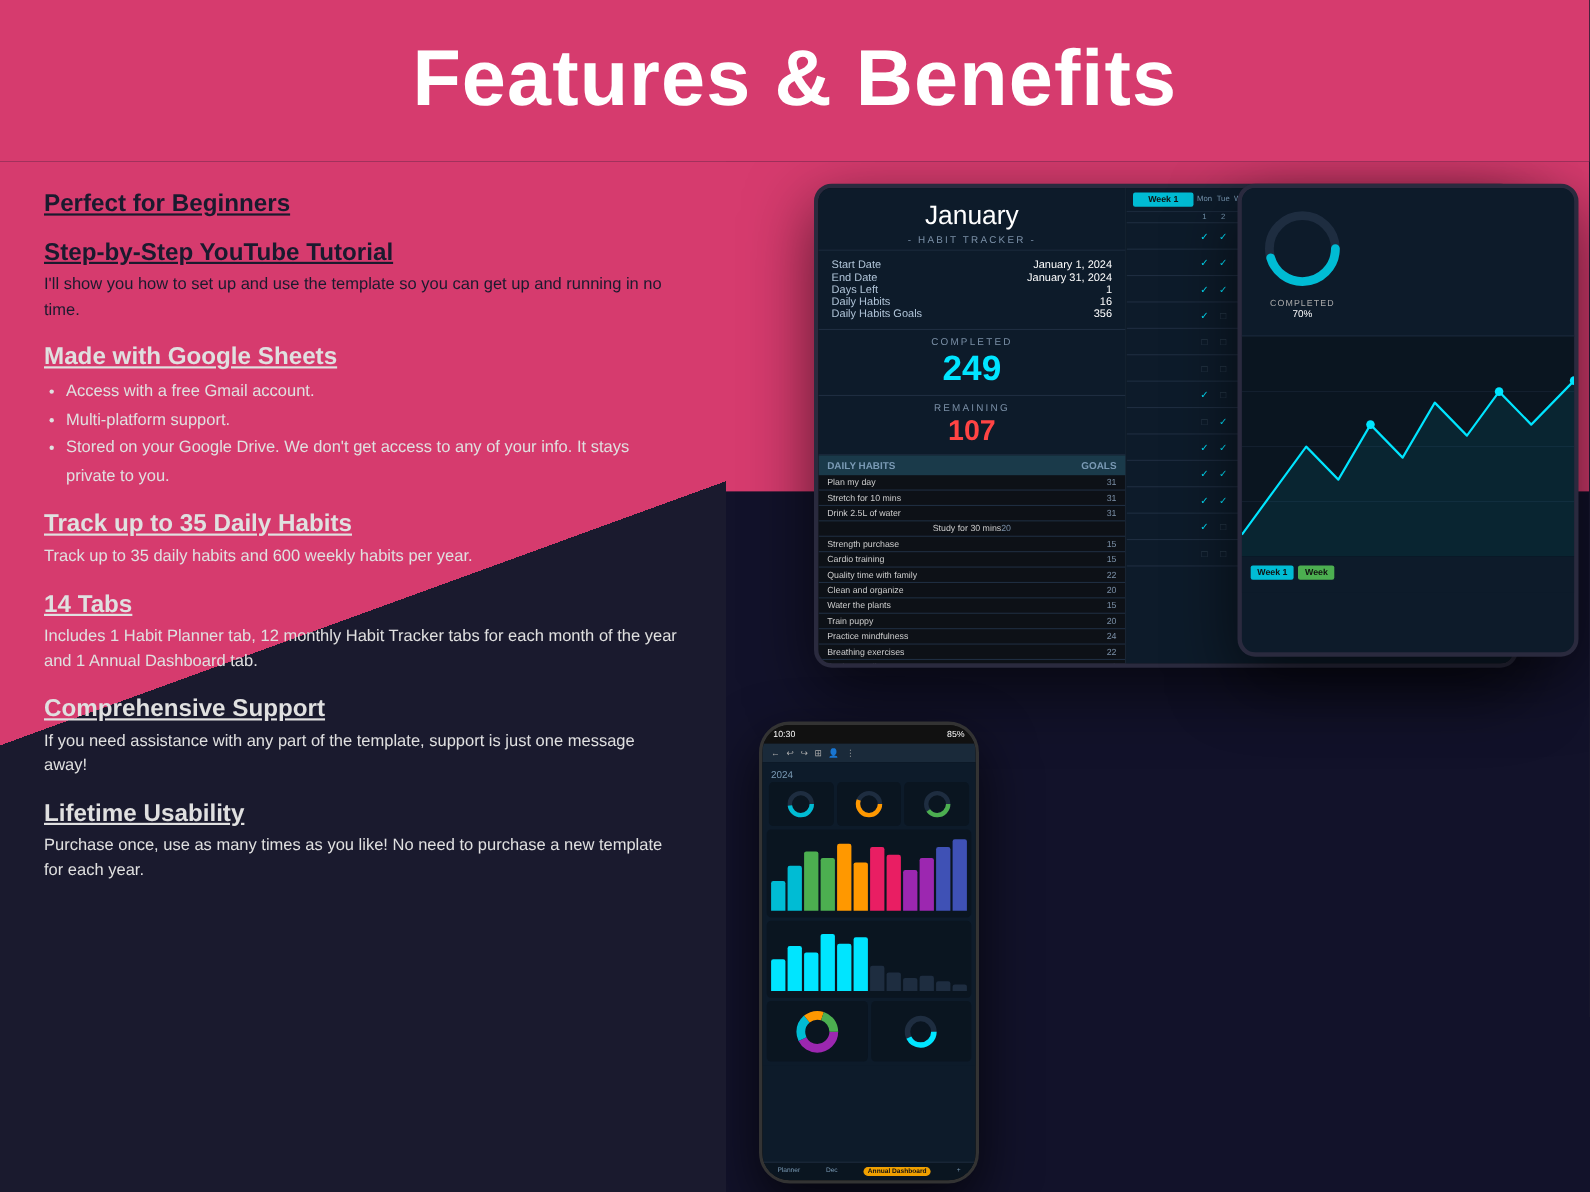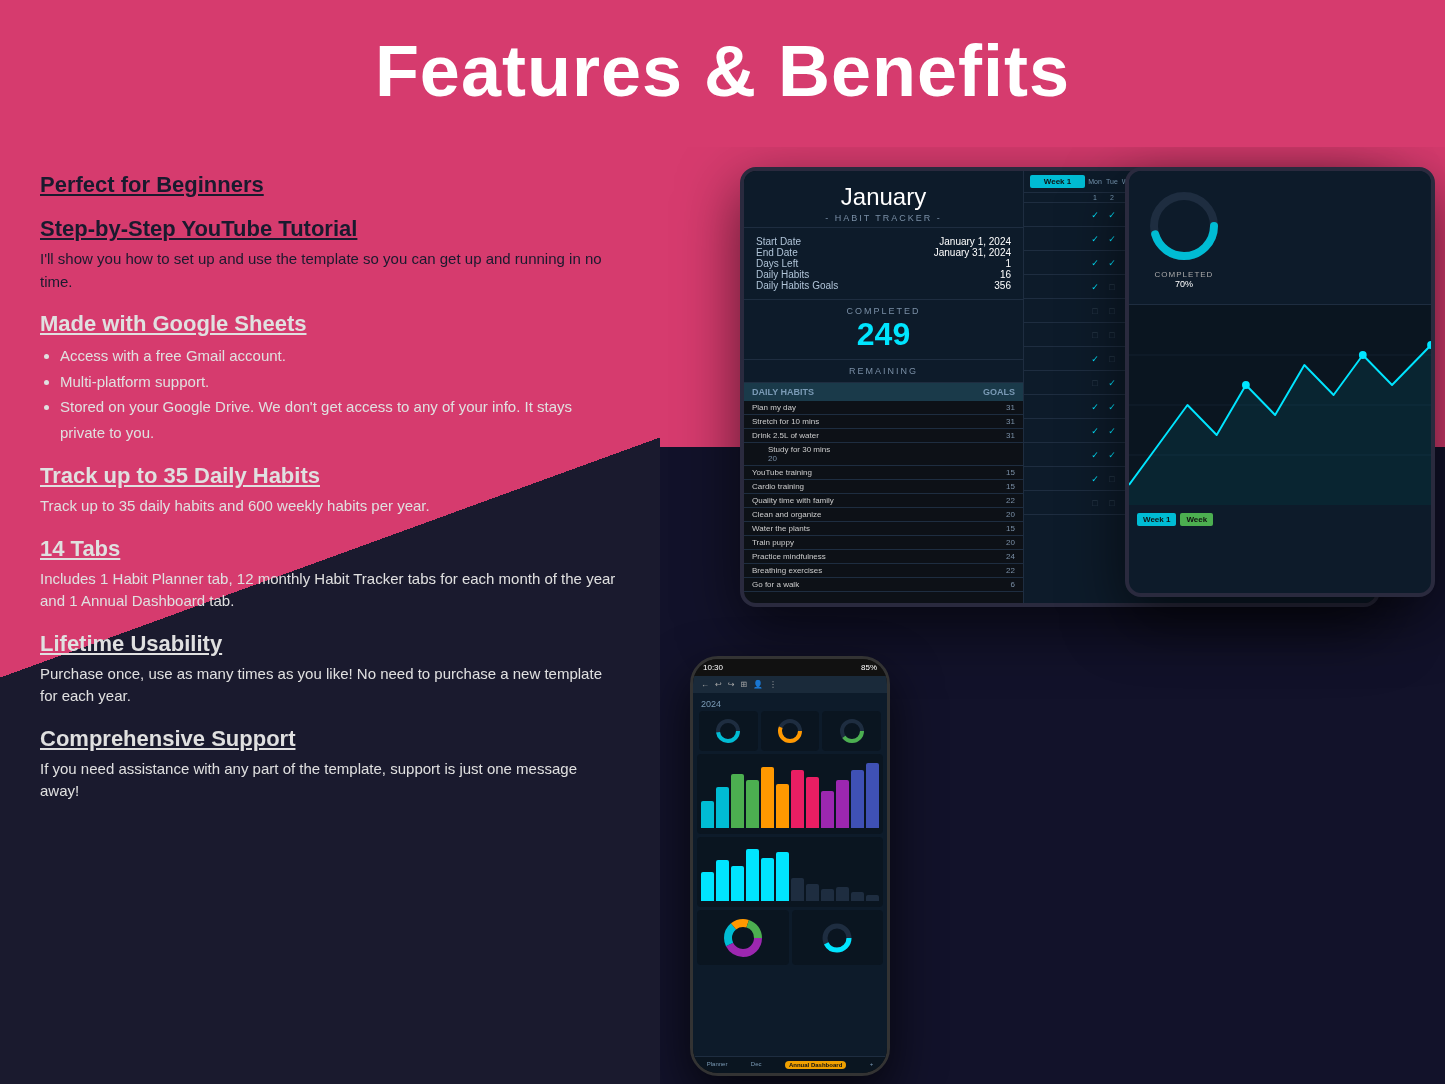--- a/index.html
+++ b/index.html
@@ -227,27 +227,27 @@
         <div class="feature-title">Track up to 35 Daily Habits</div>
         <div class="feature-desc">Track up to 35 daily habits and 600 weekly habits per year.</div>
       </div>
 
       <div class="feature-section dark">
         <div class="feature-title">14 Tabs</div>
         <div class="feature-desc">Includes 1 Habit Planner tab, 12 monthly Habit Tracker tabs for each month of the year and 1 Annual Dashboard tab.</div>
       </div>
 
       <div class="feature-section dark">
+        <div class="feature-title">Comprehensive Support</div>
+        <div class="feature-desc">If you need assistance with any part of the template, support is just one message away!</div>
+      </div>
+
+      <div class="feature-section dark">
         <div class="feature-title">Lifetime Usability</div>
         <div class="feature-desc">Purchase once, use as many times as you like! No need to purchase a new template for each year.</div>
-      </div>
-
-      <div class="feature-section dark">
-        <div class="feature-title">Comprehensive Support</div>
-        <div class="feature-desc">If you need assistance with any part of the template, support is just one message away!</div>
       </div>
 
     </div>
   </div>
 
   <div class="right-panel">
 
     <div class="right-panel-top"></div>
 
     <div class="tablet-mockup">
@@ -283,46 +283,47 @@
             </div>
           </div>
 
           <div style="background:#0d1b2a; padding:6px 8px; text-align:center; border-bottom:1px solid #1e2d40;">
             <div style="color:#7a8fa6; font-size:9px; letter-spacing:2px;">COMPLETED</div>
             <div style="color:#00e5ff; font-size:32px; font-weight:bold;">249</div>
           </div>
 
           <div style="background:#0d1b2a; padding:6px 8px; text-align:center; border-bottom:1px solid #1e2d40;">
             <div style="color:#7a8fa6; font-size:9px; letter-spacing:2px;">REMAINING</div>
+            <div style="color:#ff4444; font-size:26px; font-weight:bold;">107</div>
           </div>
 
           <div style="background:#1a3a4a; padding:4px 8px; display:flex; justify-content:space-between;">
             <span style="color:#7a9ab5; font-size:9px; font-weight:bold;">DAILY HABITS</span>
             <span style="color:#7a9ab5; font-size:9px; font-weight:bold;">GOALS</span>
           </div>
 
           <div style="overflow:hidden; flex:1;">
             <div style="display:flex; justify-content:space-between; padding:2px 8px; border-bottom:1px solid #1e2d40; font-size:8px;">
               <span style="color:#ccc;">Plan my day</span>
                 <span style="color:#7a8fa6;">31</span>
             </div>
             <div style="display:flex; justify-content:space-between; padding:2px 8px; border-bottom:1px solid #1e2d40; font-size:8px;">
               <span style="color:#ccc;">Stretch for 10 mins</span>
                 <span style="color:#7a8fa6;">31</span>
             </div>
             <div style="display:flex; justify-content:space-between; padding:2px 8px; border-bottom:1px solid #1e2d40; font-size:8px;">
               <span style="color:#ccc;">Drink 2.5L of water</span>
                 <span style="color:#7a8fa6;">31</span>
             </div>
-            <div style="display:flex; justify-content:flex-start; padding:2px 24px; border-bottom:1px solid #1e2d40; font-size:8px;flex-direction:column;">
+            <div style="display:flex; justify-content:center; padding:2px 12px; border-bottom:1px solid #1e2d40; font-size:8px;">
               <span style="color:#ccc;">Study for 30 mins</span>
                 <span style="color:#7a8fa6;">20</span>
             </div>
             <div style="display:flex; justify-content:space-between; padding:2px 8px; border-bottom:1px solid #1e2d40; font-size:8px;">
-              <span style="color:#ccc;">YouTube training</span>
+              <span style="color:#ccc;">Strength purchase</span>
                 <span style="color:#7a8fa6;">15</span>
             </div>
             <div style="display:flex; justify-content:space-between; padding:2px 8px; border-bottom:1px solid #1e2d40; font-size:8px;">
               <span style="color:#ccc;">Cardio training</span>
                 <span style="color:#7a8fa6;">15</span>
             </div>
             <div style="display:flex; justify-content:space-between; padding:2px 8px; border-bottom:1px solid #1e2d40; font-size:8px;">
               <span style="color:#ccc;">Quality time with family</span>
                 <span style="color:#7a8fa6;">22</span>
             </div>

